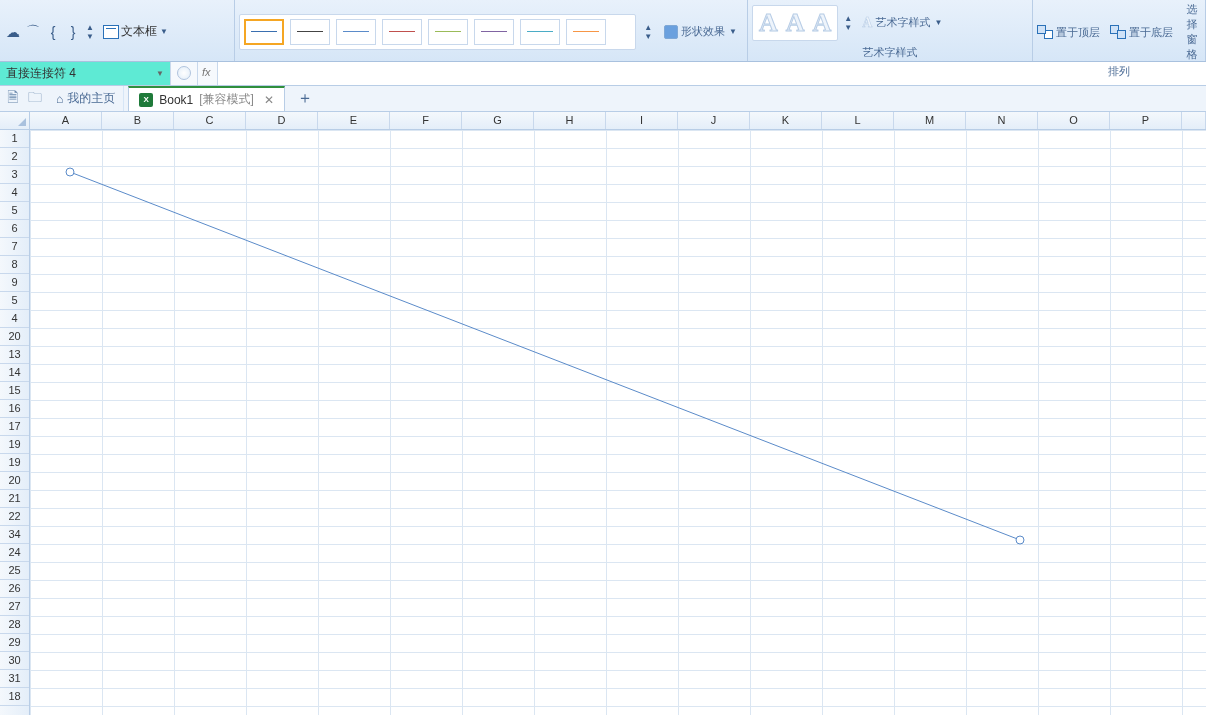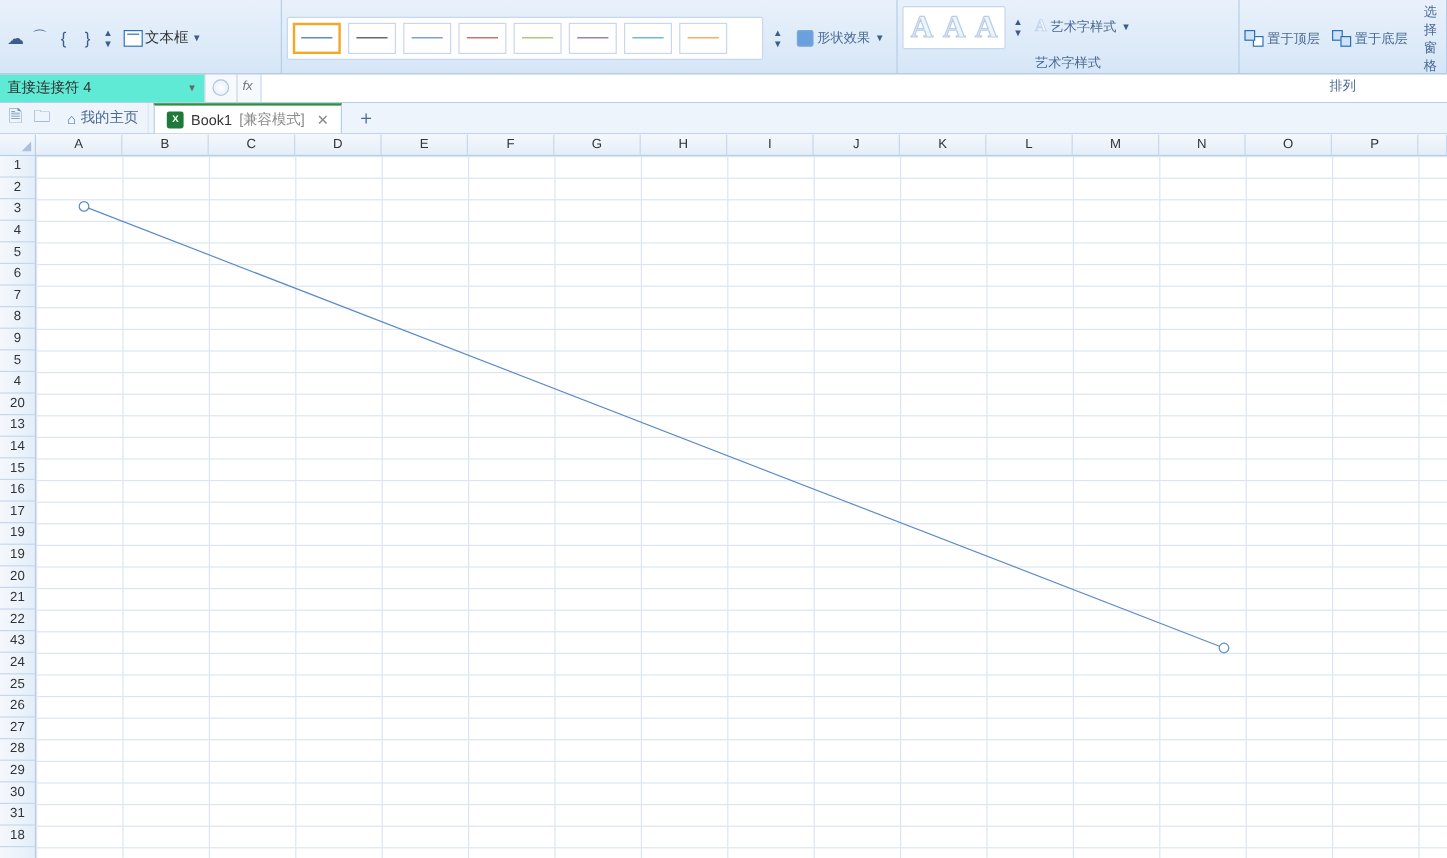--- a/index.html
+++ b/index.html
@@ -465,21 +465,21 @@
       <div class="row-head">13</div>
       <div class="row-head">14</div>
       <div class="row-head">15</div>
       <div class="row-head">16</div>
       <div class="row-head">17</div>
       <div class="row-head">19</div>
       <div class="row-head">19</div>
       <div class="row-head">20</div>
       <div class="row-head">21</div>
       <div class="row-head">22</div>
-      <div class="row-head">43</div>
+      <div class="row-head">34</div>
       <div class="row-head">24</div>
       <div class="row-head">25</div>
       <div class="row-head">26</div>
       <div class="row-head">27</div>
       <div class="row-head">28</div>
       <div class="row-head">29</div>
       <div class="row-head">30</div>
       <div class="row-head">31</div>
       <div class="row-head">18</div>
     </div>

